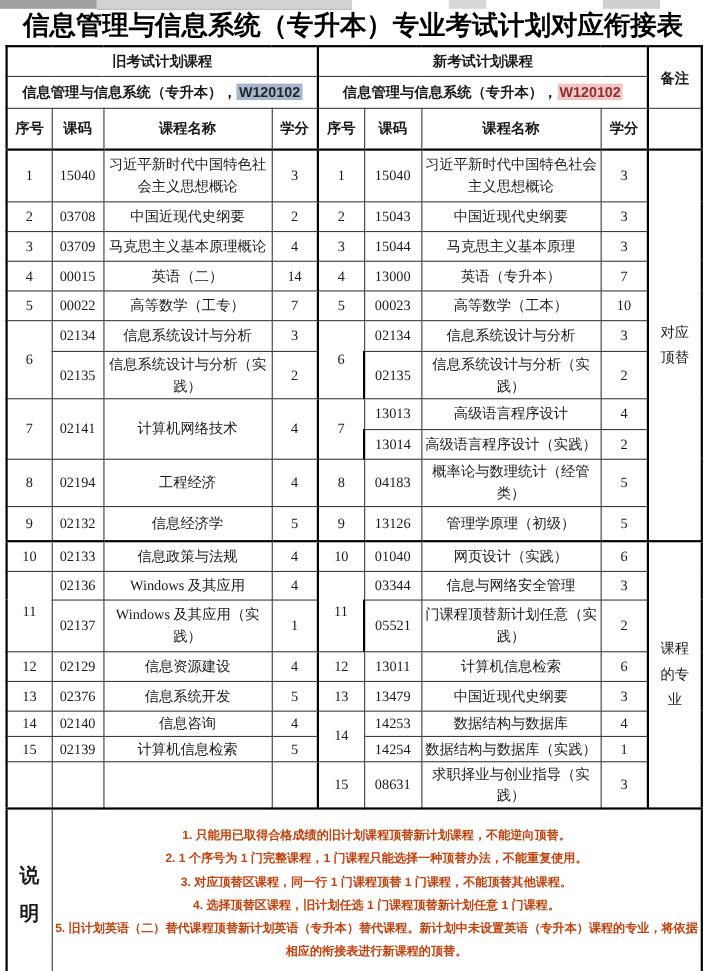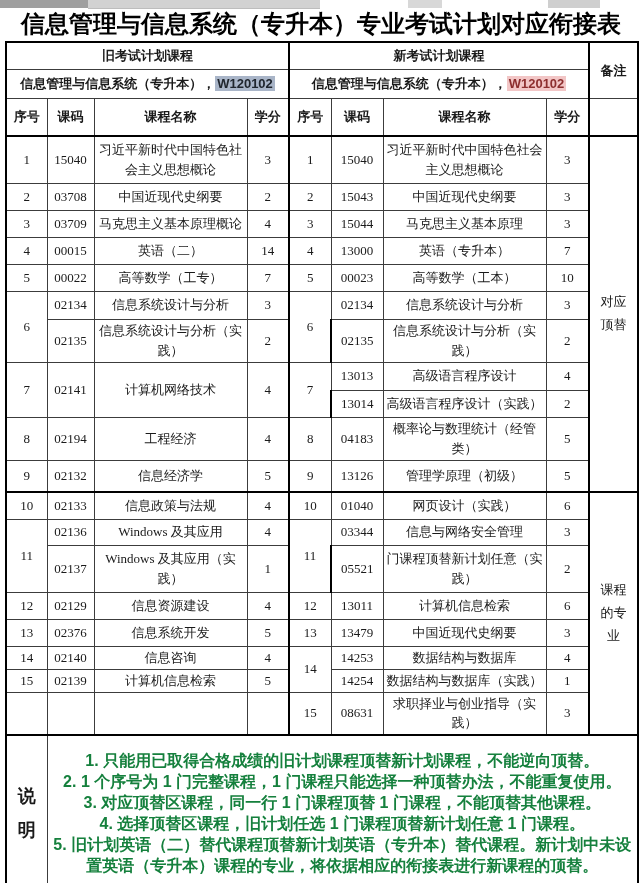--- a/index.html
+++ b/index.html
@@ -93,23 +93,23 @@
     font-size: 18px;
   }
   td.notes-cell {
     text-align: left;
     vertical-align: top;
     padding: 17px 10px 8px 5px;
   }
   .note-line {
     font-family: "Liberation Sans", sans-serif;
     font-weight: bold;
-    font-size: 16px;
+    font-size: 11px;
     line-height: 21px;
-    color: #15803d;
+    color: #c2410c;
   }
 </style>
 </head>
 <body>
 
 <div class="top-strip">
   <div class="seg seg-a"></div>
   <div class="seg seg-b"></div>
   <div class="seg seg-c"></div>
   <div class="seg seg-d"></div>

